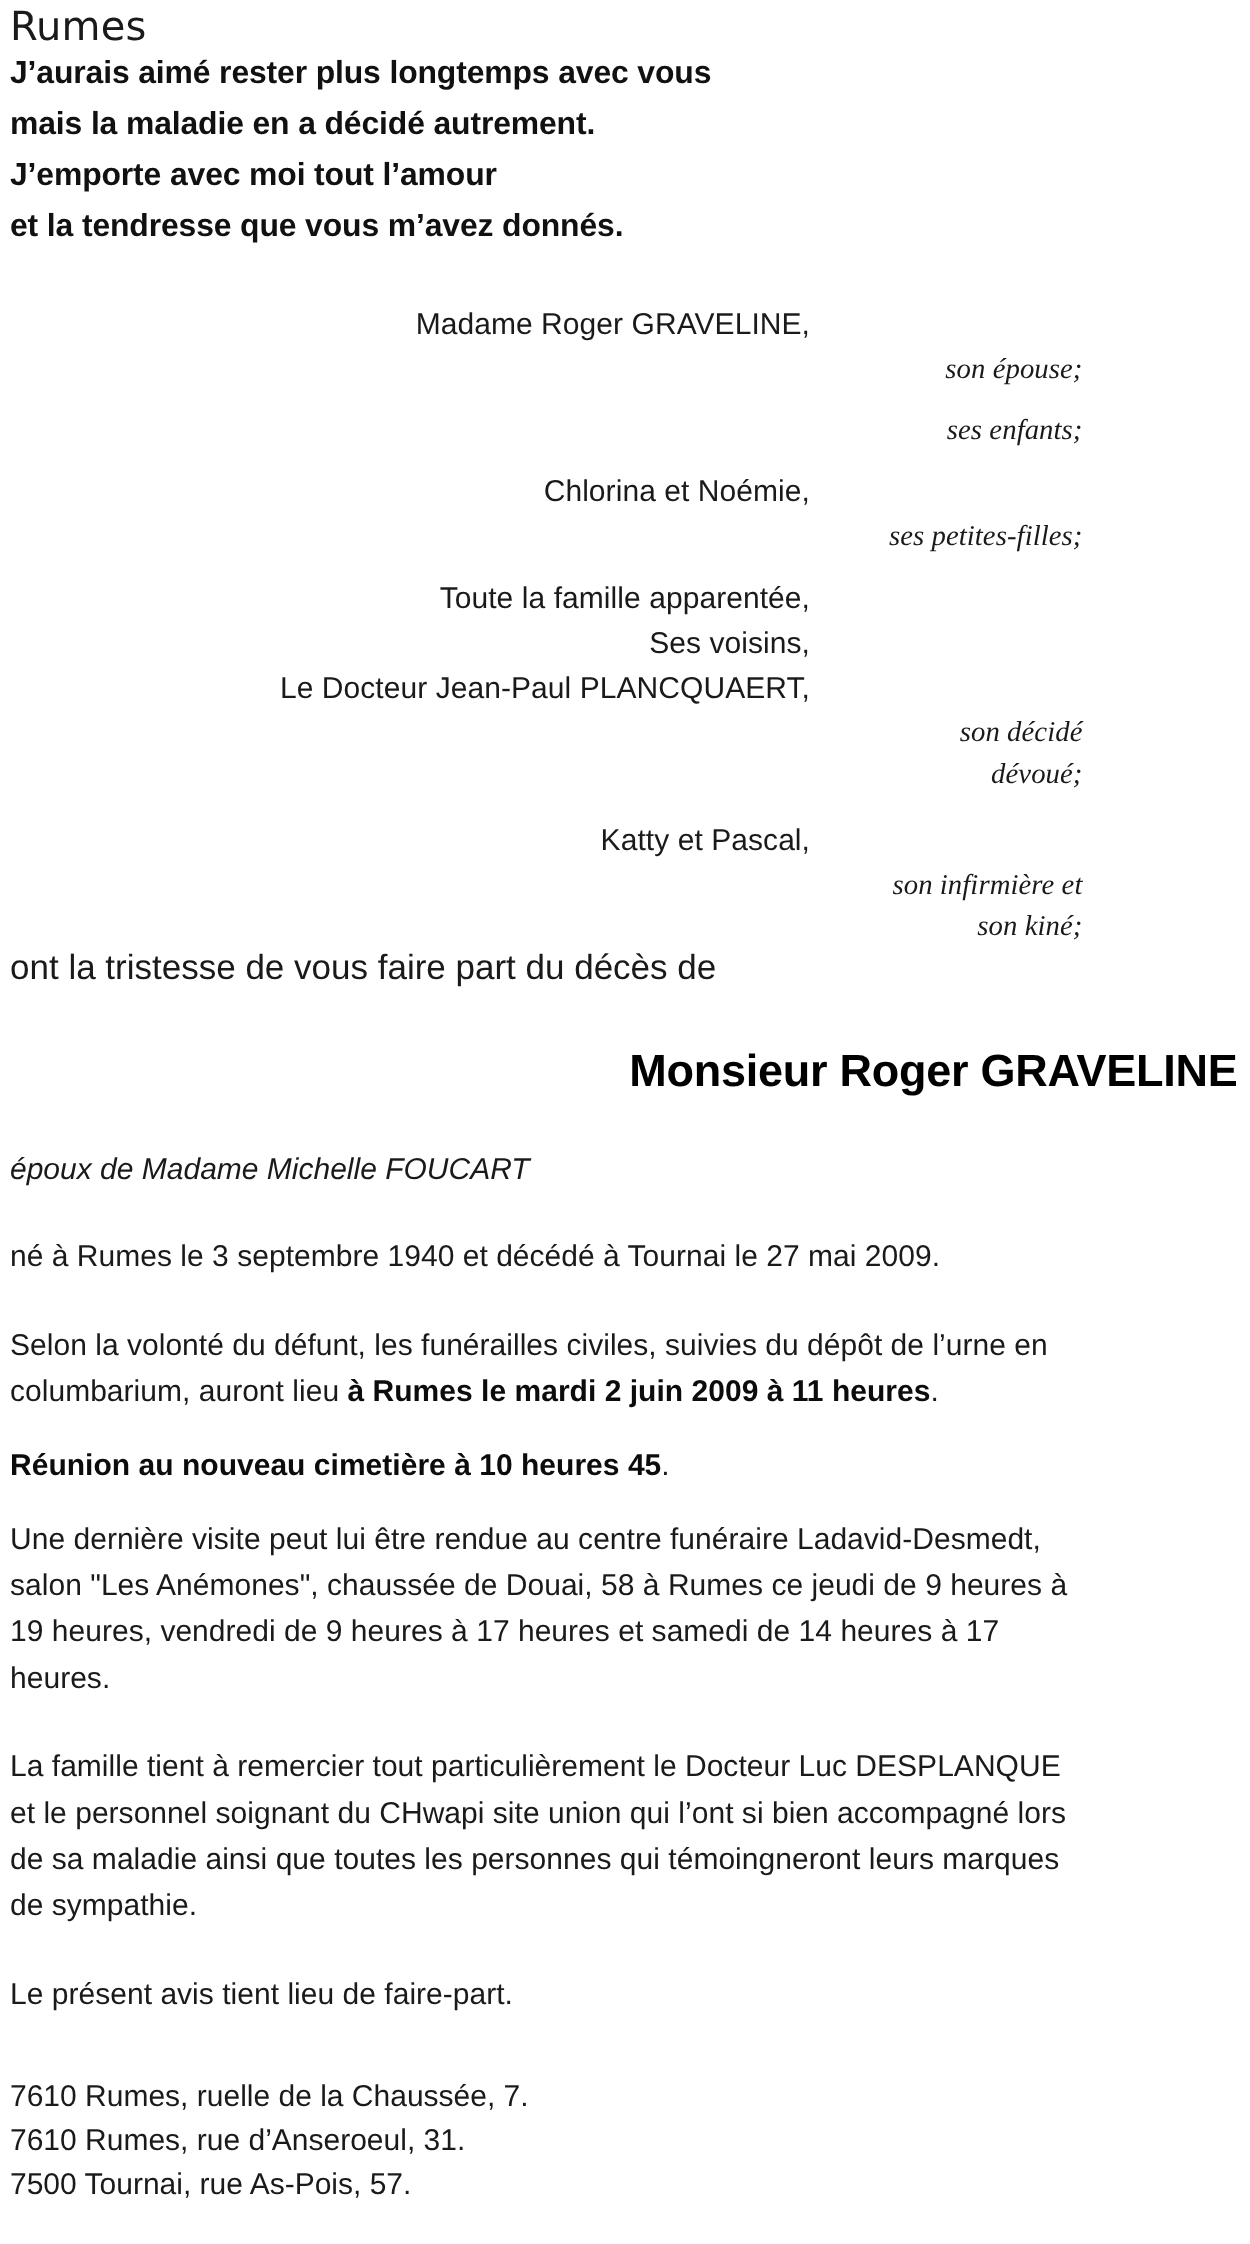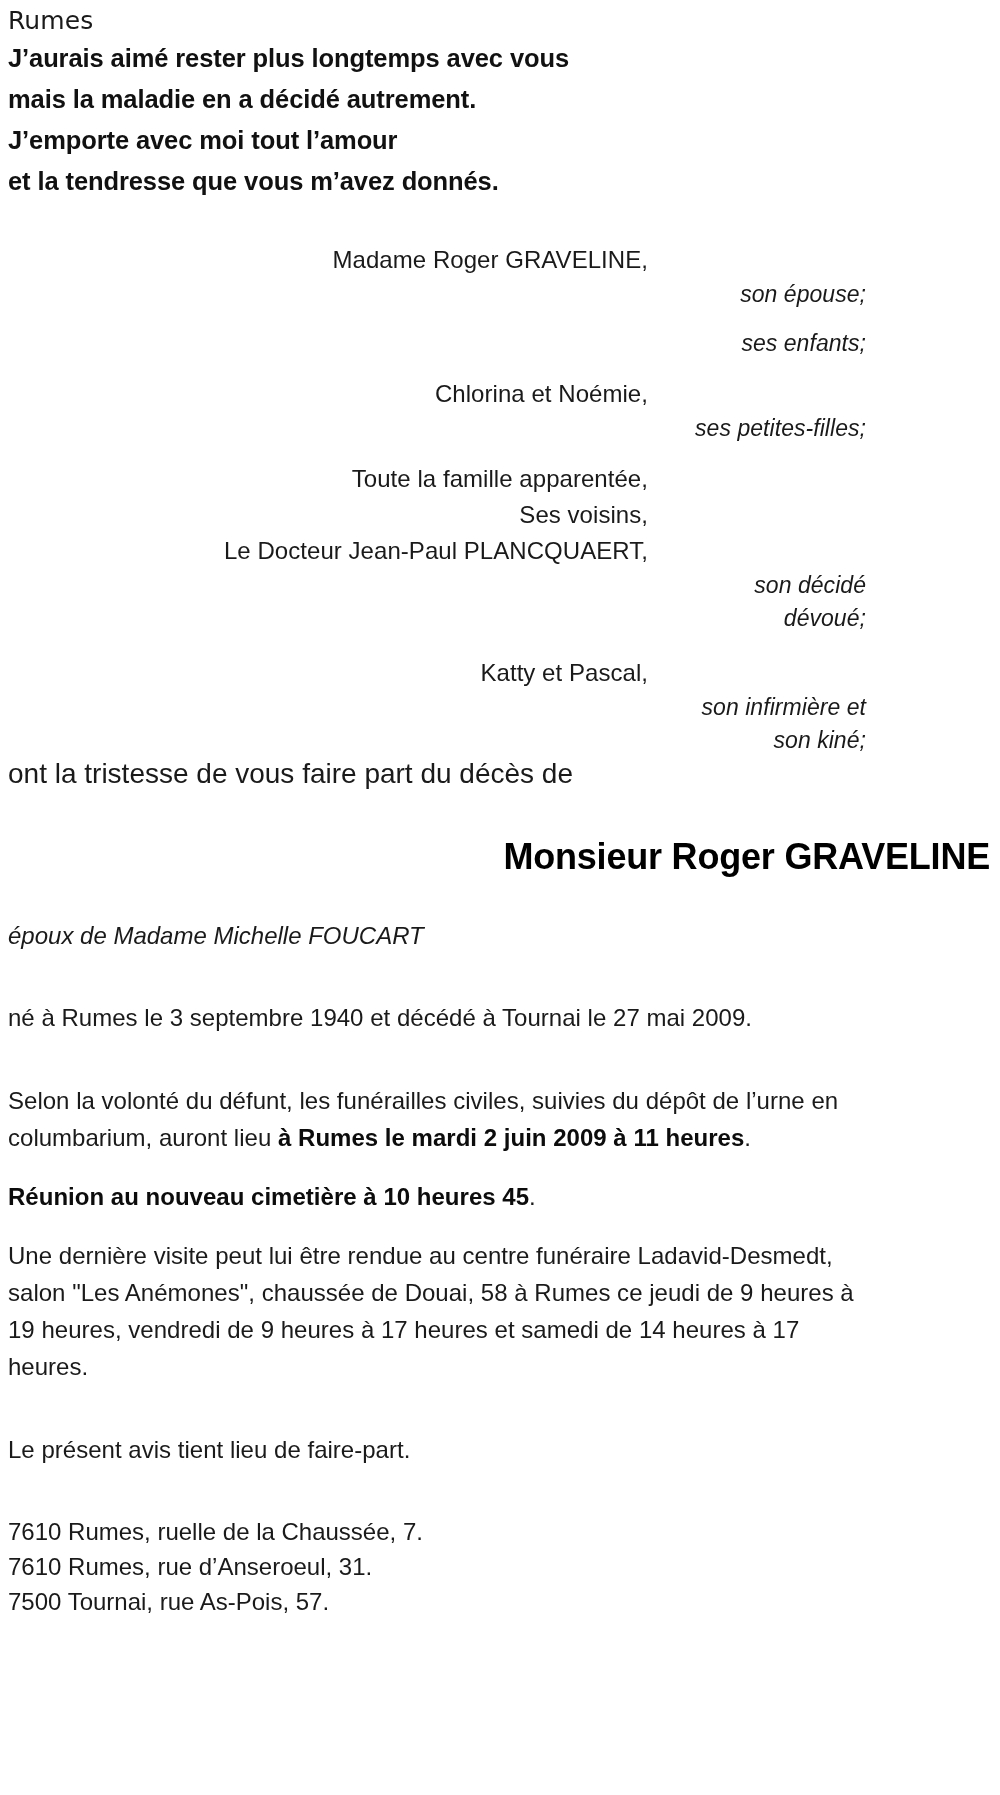--- a/index.html
+++ b/index.html
@@ -20,21 +20,21 @@
     position: relative;
     width: 1000px;
     height: 1795px;
     box-sizing: border-box;
     padding: 0 10px 0 8px;
   }
 
   
   .locality {
     font-family: "DejaVu Sans", sans-serif;
-    font-size: 25px;
+    font-size: 32px;
     line-height: 30px;
     font-weight: 400;
     color: #1a1a1a;
     letter-spacing: 0.1px;
     padding-top: 6px;
   }
 
   
   .poem {
     margin-top: 2px;
@@ -70,20 +70,21 @@
     text-align: right;
   }
   .relation {
     text-align: right;
     font-style: italic;
     font-size: 23px;
     line-height: 33px;
     color: #1a1a1a;
     width: 858px;
     letter-spacing: 0.05px;
+    font-family: Liberation Serif, serif;
   }
 
   .spacer-16 { height: 16px; }
   .spacer-20 { height: 20px; }
 
   
   .announce {
     font-size: 28px;
     line-height: 34px;
     color: #1a1a1a;
@@ -107,21 +108,21 @@
     color: #1a1a1a;
     margin-top: 40px;
     font-style: italic;
   }
 
   
   .para {
     font-size: 24px;
     line-height: 37px;
     color: #1a1a1a;
-    margin-top: 46px;
+    margin-top: 34px;
     max-width: 860px;
     letter-spacing: 0.02px;
   }
   .para b, .para strong {
     font-weight: 700;
     color: #0c0c0c;
   }
   .para.tight { margin-top: 22px; }
 
   
@@ -204,20 +205,21 @@
   <div class="spouse-of">époux de Madame Michelle FOUCART</div>
 
   <div class="para">né à Rumes le 3 septembre 1940 et décédé à Tournai le 27 mai 2009.</div>
 
   <div class="para"><span>Selon la volonté du défunt, les funérailles civiles, suivies du dépôt de l’urne en columbarium, auront lieu </span><b>à Rumes le mardi 2 juin 2009 à 11 heures</b><span>.</span></div>
 
   <div class="para tight"><b>Réunion au nouveau cimetière à 10 heures 45</b><span>.</span></div>
 
   <div class="para tight">Une dernière visite peut lui être rendue au centre funéraire Ladavid-Desmedt, salon "Les Anémones", chaussée de Douai, 58 à Rumes ce jeudi de 9 heures à 19 heures, vendredi de 9 heures à 17 heures et samedi de 14 heures à 17 heures.</div>
 
+  <div class="para">La famille tient à remercier tout particulièrement le Docteur Luc DESPLANQUE et le personnel soignant du CHwapi site union qui l’ont si bien accompagné lors de sa maladie ainsi que toutes les personnes qui témoingneront leurs marques de sympathie.</div>
 
   <div class="para">Le présent avis tient lieu de faire-part.</div>
 
   <div class="addresses">
     <div class="address-line">7610 Rumes, ruelle de la Chaussée, 7.</div>
     <div class="address-line">7610 Rumes, rue d’Anseroeul, 31.</div>
     <div class="address-line">7500 Tournai, rue As-Pois, 57.</div>
   </div>
 
 </div>

